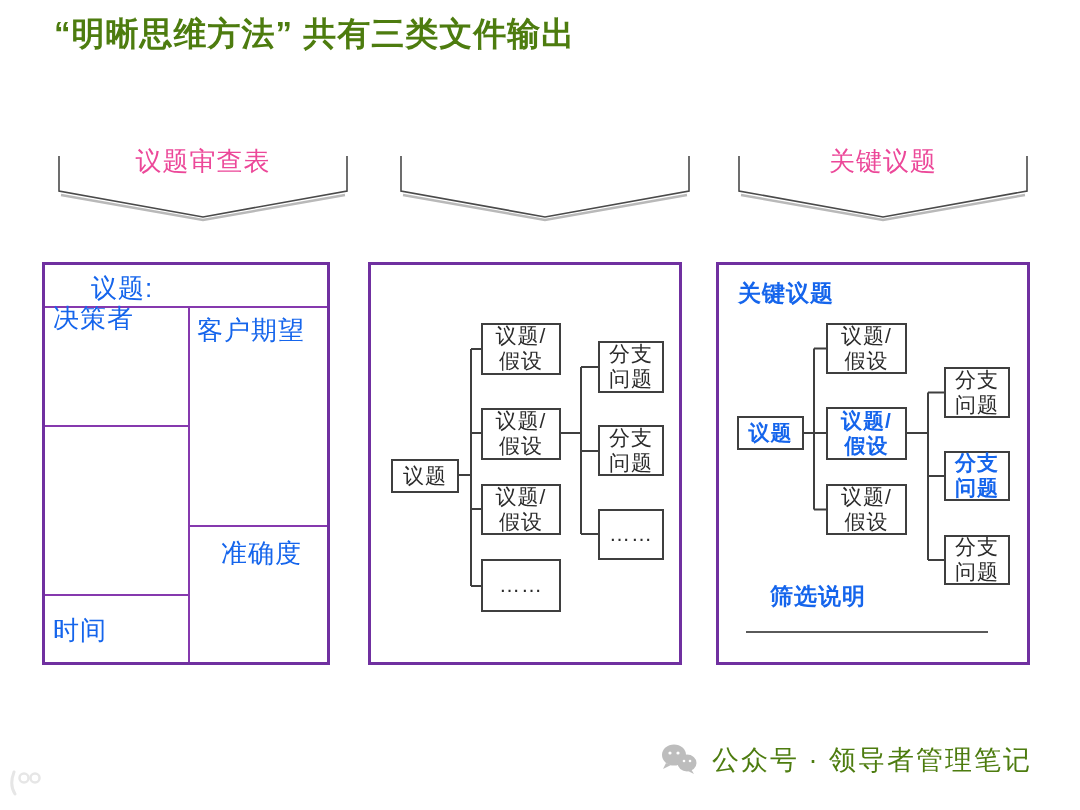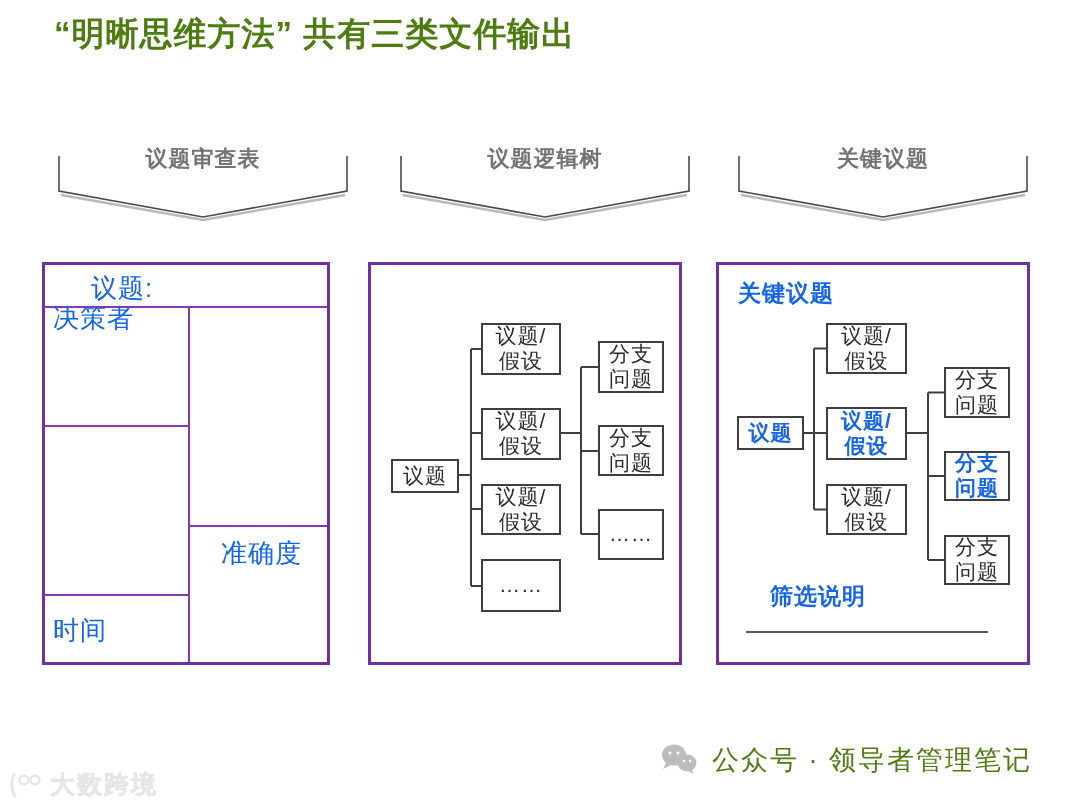--- a/index.html
+++ b/index.html
@@ -9,21 +9,21 @@
   }
   .abs{position:absolute;}
   
   .page-title{
     left:54px;top:12px;width:980px;
     font-size:33px;font-weight:bold;color:#4d7c0f;letter-spacing:1px;
   }
   
   .banner{top:140px;width:290px;height:85px;text-align:center;}
   .banner .lbl{
-    position:relative;z-index:2;font-size:22px;font-weight:bold;color:#737373;
+    position:relative;z-index:2;font-size:26px;font-weight:normal;color:#ec4899;
     margin-top:4px;letter-spacing:1px;
   }
   .banner svg{position:absolute;left:0;top:15px;z-index:1;}
   .chev{fill:none;stroke:#4A4A4A;stroke-width:1.6;}
   .chev-sh{fill:none;stroke:#b9b9b9;stroke-width:2.4;}
   
   .panel{top:262px;height:403px;border:3px solid #7030A0;background:#fff;box-sizing:border-box;}
   .p1{left:42px;width:288px;}
   .p2{left:368px;width:314px;}
   .p3{left:716px;width:314px;}
@@ -55,21 +55,20 @@
 <div class="abs page-title">“明晰思维方法” 共有三类文件输出</div>
 
 <div class="abs banner" style="left:58px;">
   <div class="lbl">议题审查表</div>
   <svg width="290" height="70" viewBox="0 0 290 70">
     <polyline class="chev-sh" points="3,40 145,65 287,40"></polyline>
     <polyline class="chev" points="1,1 1,36 145,62 289,36 289,1"></polyline>
   </svg>
 </div>
 <div class="abs banner" style="left:400px;">
-  <div class="lbl">议题逻辑树</div>
   <svg width="290" height="70" viewBox="0 0 290 70">
     <polyline class="chev-sh" points="3,40 145,65 287,40"></polyline>
     <polyline class="chev" points="1,1 1,36 145,62 289,36 289,1"></polyline>
   </svg>
 </div>
 <div class="abs banner" style="left:738px;">
   <div class="lbl">关键议题</div>
   <svg width="290" height="70" viewBox="0 0 290 70">
     <polyline class="chev-sh" points="3,40 145,65 287,40"></polyline>
     <polyline class="chev" points="1,1 1,36 145,62 289,36 289,1"></polyline>
@@ -79,20 +78,21 @@
 <div class="abs panel p1">
   <div class="cell-txt" style="left:46px;top:6px;">议题:</div>
 
   <div class="pline" style="left:0;top:41px;width:282px;height:2px;"></div>
   <div class="pline" style="left:143px;top:41px;width:2px;height:356px;"></div>
   <div class="pline" style="left:0;top:160px;width:143px;height:2px;"></div>
   <div class="pline" style="left:0;top:329px;width:143px;height:2px;"></div>
   <div class="pline" style="left:143px;top:260px;width:139px;height:2px;"></div>
 
   <div class="cell-txt" style="left:8px;top:36px;">决策者</div>
+  <div class="cell-txt" style="left:152px;top:48px;">客户期望</div>
   <div class="cell-txt" style="left:152px;top:271px;margin-left:24px;">准确度</div>
   <div class="cell-txt" style="left:8px;top:348px;">时间</div>
 </div>
 
 <div class="abs panel p2">
   <svg class="tree-svg" width="308" height="397">
     <line x1="88" y1="210" x2="100" y2="210"></line>
     <line x1="100" y1="84" x2="100" y2="321"></line>
     <line x1="100" y1="84" x2="110" y2="84"></line>
     <line x1="100" y1="168" x2="110" y2="168"></line>
@@ -148,21 +148,20 @@
   <div class="panel-label" style="left:19px;top:316px;margin-left:32px;">筛选说明</div>
   <div class="note-line" style="left:27px;top:366px;width:242px;"></div>
 </div>
 
 <div class="abs wm-left">
   <svg width="38" height="30" viewBox="0 0 38 30">
     <path d="M6,4 C3,12 3,20 7,26" fill="none" stroke="#e6e6e6" stroke-width="3" stroke-linecap="round"></path>
     <circle cx="16" cy="10" r="4.5" fill="none" stroke="#e6e6e6" stroke-width="2.5"></circle>
     <circle cx="27" cy="10" r="4.5" fill="none" stroke="#e6e6e6" stroke-width="2.5"></circle>
   </svg>
-  <span class="t">大数跨境</span>
 </div>
 
 <div class="abs wm-right">
   <svg width="42" height="36" viewBox="0 0 42 36">
     <ellipse cx="16" cy="13" rx="12" ry="10.5" fill="#BDBDBD"></ellipse>
     <path d="M8,21 L5,27 L13,23 Z" fill="#BDBDBD"></path>
     <ellipse cx="29" cy="21" rx="9.5" ry="8.5" fill="#BDBDBD"></ellipse>
     <path d="M33,27 L36,32 L28,28 Z" fill="#BDBDBD"></path>
     <circle cx="12" cy="11" r="1.6" fill="#ffffff"></circle>
     <circle cx="20" cy="11" r="1.6" fill="#ffffff"></circle>

